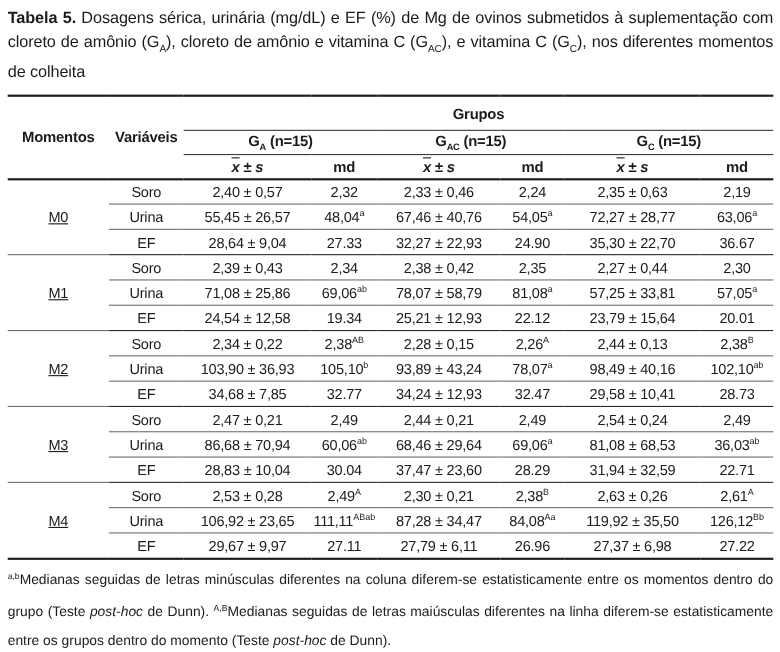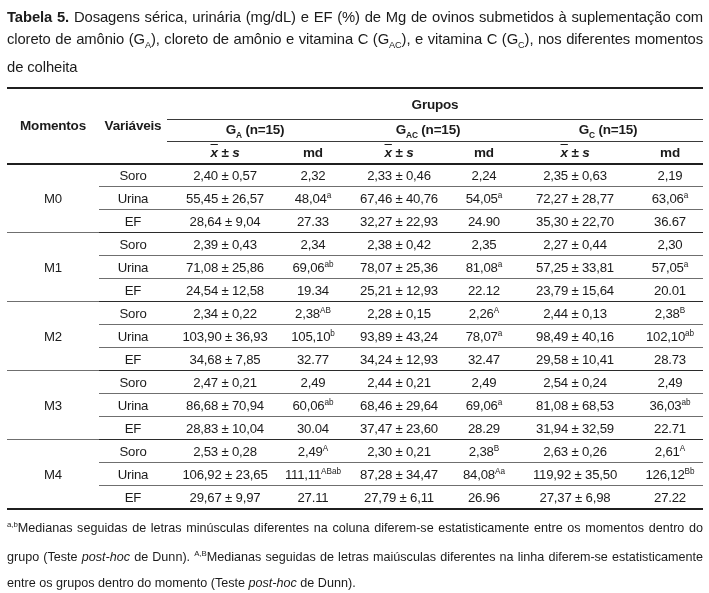--- a/index.html
+++ b/index.html
@@ -43,21 +43,21 @@
 
   tbody td {
     font-size: 13.2px;
     height: 23px;
     letter-spacing: -0.2px;
     white-space: nowrap;
   }
   tbody sup { font-size: 0.62em; letter-spacing: 0; line-height: 0; }
   tr.r1 td, tr.r2 td { border-bottom: 1px solid #6f6f6f; }
   tr.r3 td { border-bottom: 1.6px solid #2b2b2b; text-align: center; }
-  td.mcell { border-bottom: 1.6px solid #2b2b2b; }
+  td.mcell { border-bottom: 1.6px solid #2b2b2b; text-decoration: underline; }
   tr.last-m.r3 td, td.mcell.last-m { border-bottom: 2.3px solid #1f1f1f; }
 
   .fn1 { font-size: 13.2px; margin: 4px 0 0; }
   .fn2 {
     font-size: 12.6px;
     line-height: 26px;
     text-align: justify;
     margin: 2px 0 0;
   }
   .fn2 sup, .fn1 sup { font-size: 0.62em; }
@@ -137,21 +137,21 @@
           <td><span>2,34</span></td>
           <td><span>2,38 ± 0,42</span></td>
           <td><span>2,35</span></td>
           <td><span>2,27 ± 0,44</span></td>
           <td><span>2,30</span></td>
         </tr>
         <tr class="r2">
           <td>Urina</td>
           <td><span>71,08 ± 25,86</span></td>
           <td><span>69,06</span><sup>ab</sup></td>
-          <td><span>78,07 ± 25,36</span></td>
+          <td><span>78,07 ± 58,79</span></td>
           <td><span>81,08</span><sup>a</sup></td>
           <td><span>57,25 ± 33,81</span></td>
           <td><span>57,05</span><sup>a</sup></td>
         </tr>
         <tr class="r3">
           <td>EF</td>
           <td><span>24,54 ± 12,58</span></td>
           <td><span>19.34</span></td>
           <td><span>25,21 ± 12,93</span></td>
           <td><span>22.12</span></td>

